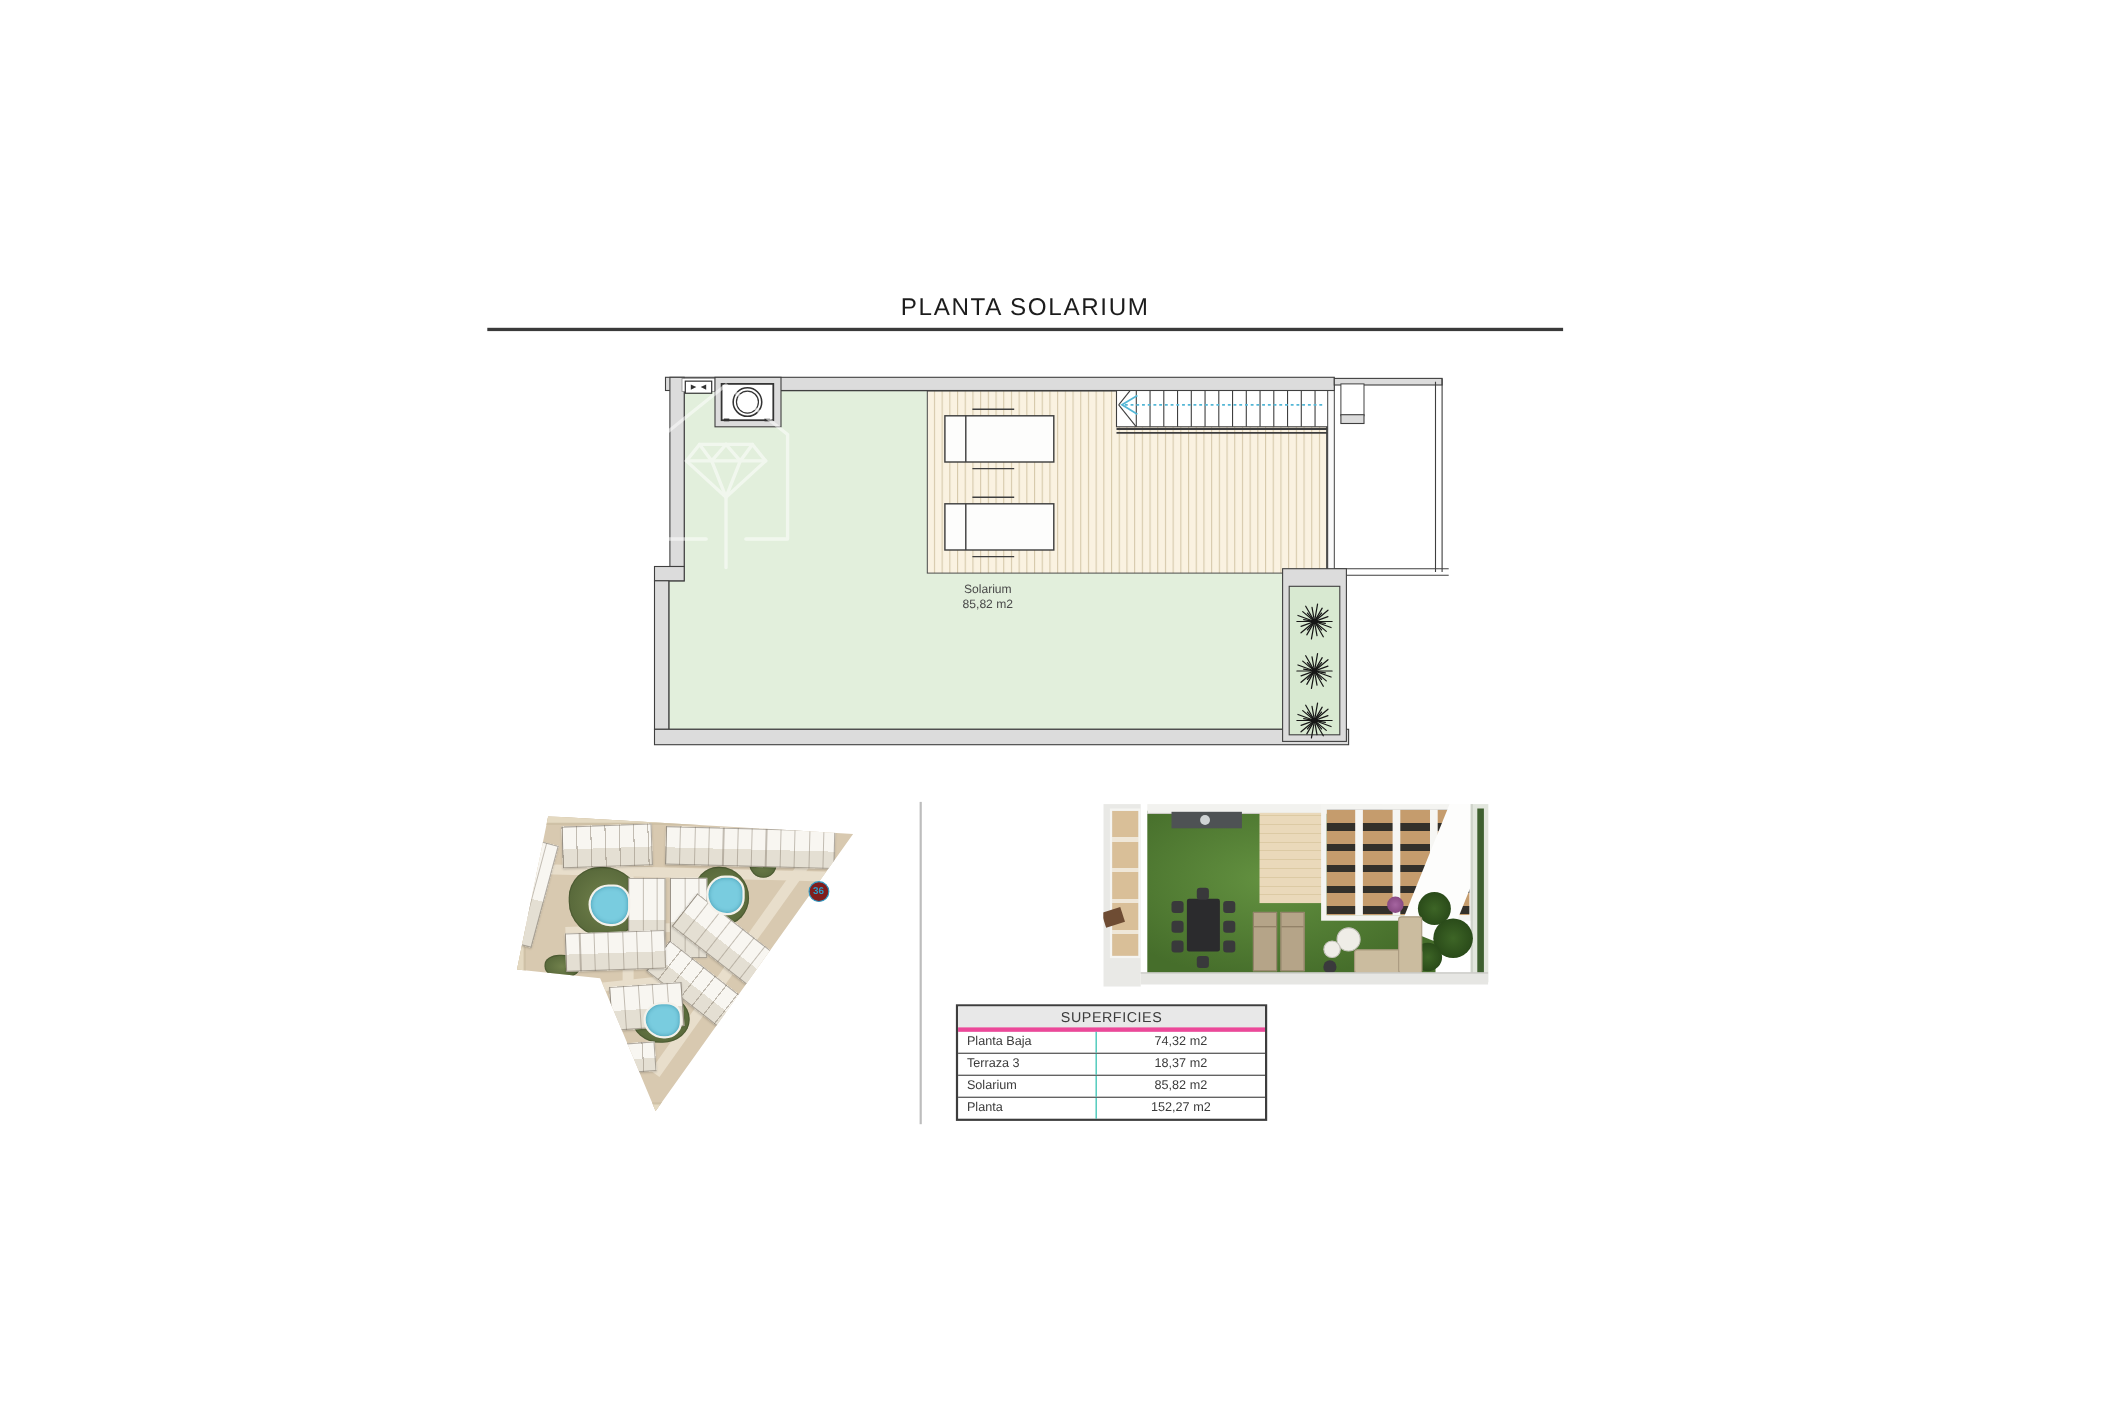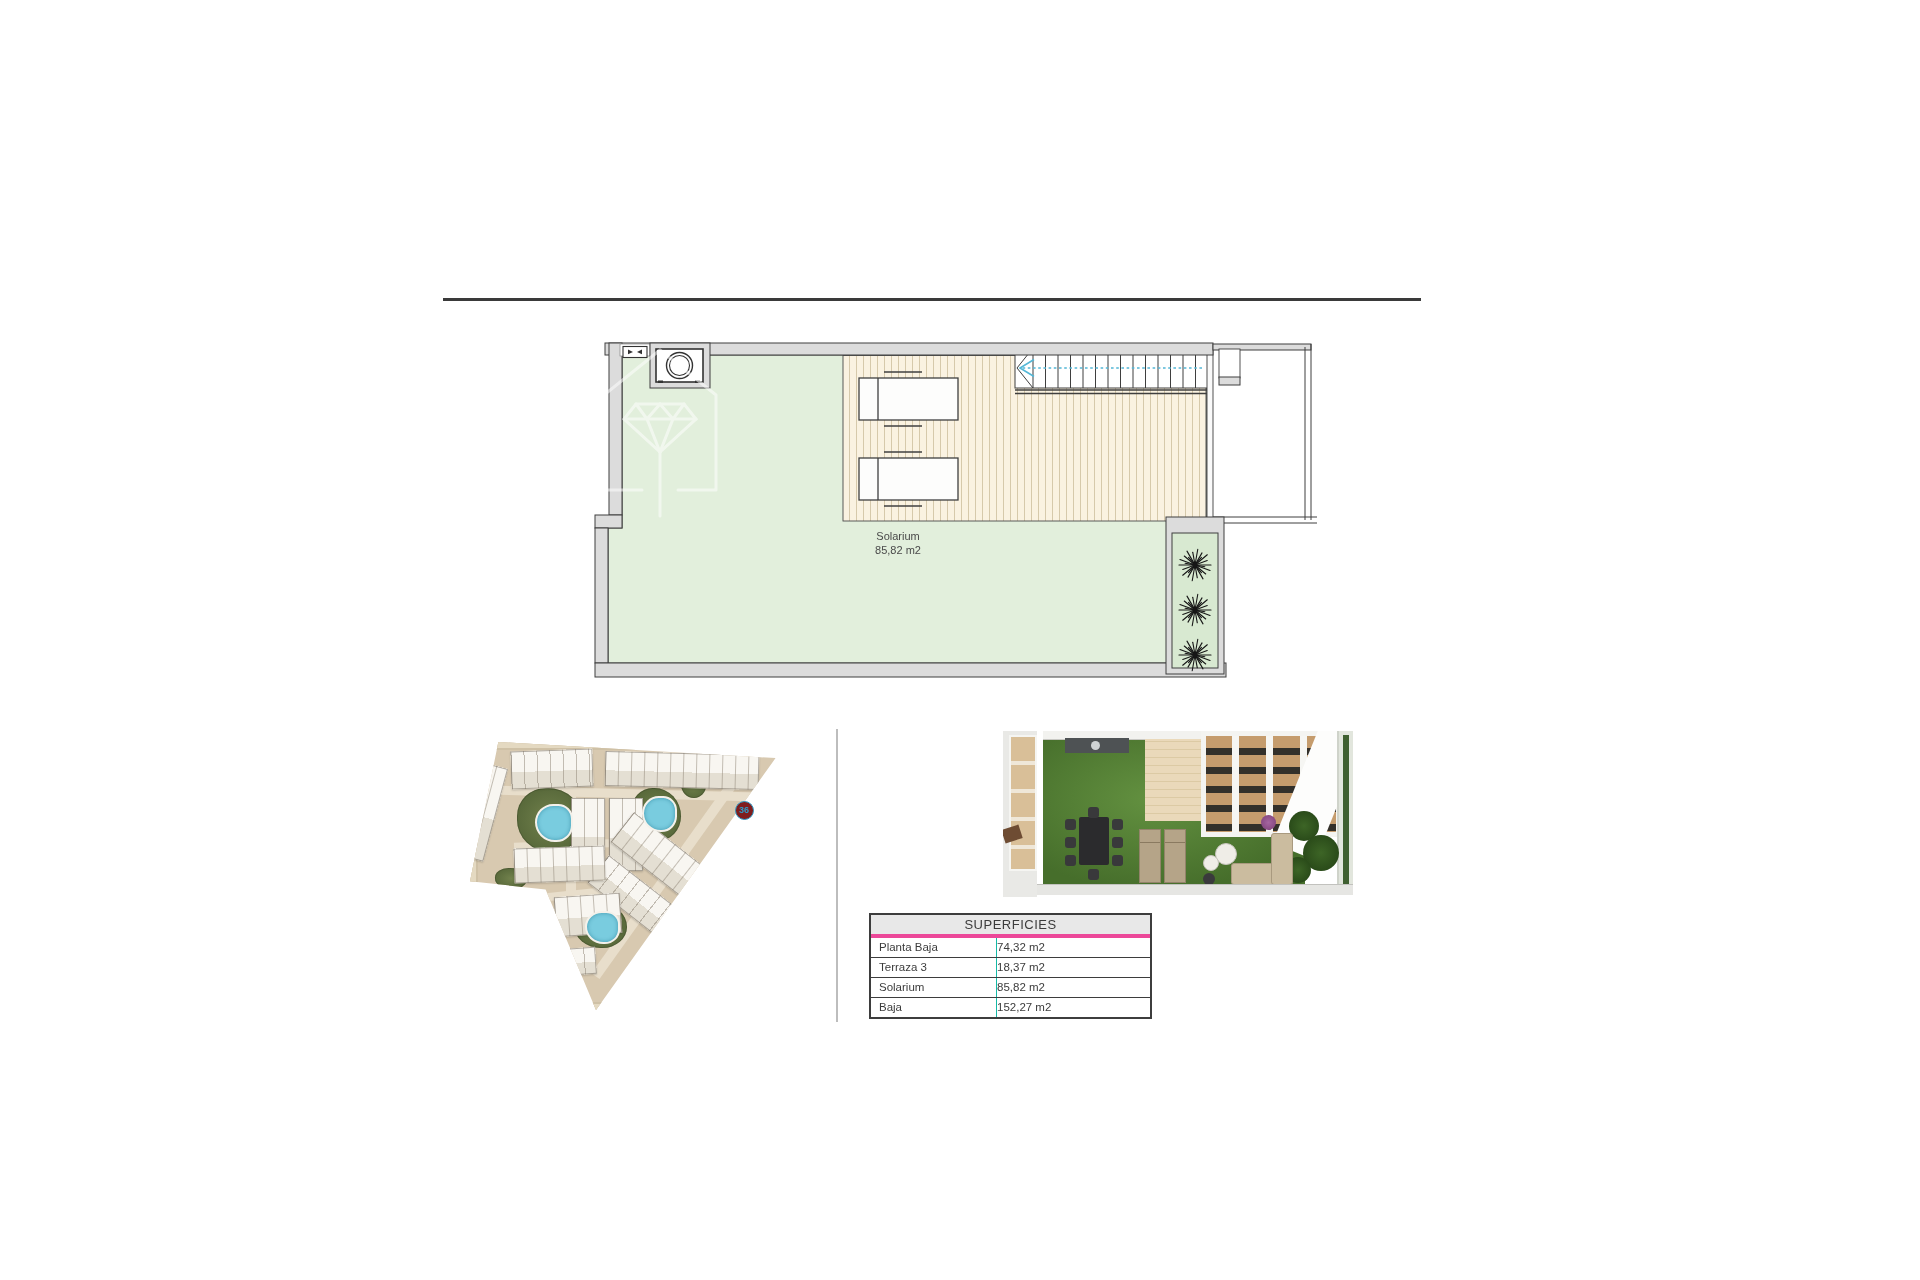--- a/index.html
+++ b/index.html
@@ -77,27 +77,28 @@
   .r-bottomwall{position:absolute;left:34px;top:153px;width:316px;height:10px;background:#e6e6e3;border-top:1px solid #c2c2be;}
 
   
   .sup-table{position:absolute;left:869px;top:913px;width:279px;border:2px solid #3d3d3d;
              background:#fff;color:#3c3c3c;}
   .sup-head{height:19px;line-height:19px;background:#e8e8e8;border-bottom:4px solid #ec4899;
             text-align:center;font-size:13px;letter-spacing:.5px;}
   .sup-row{display:flex;height:19px;line-height:19px;border-bottom:1px solid #3d3d3d;font-size:11.5px;}
   .sup-row:last-child{border-bottom:none;}
   .sup-label{width:126px;border-right:1px solid #14b8a6;padding-left:8px;box-sizing:border-box;}
-  .sup-val{flex:1;text-align:left;}
+  .sup-val{flex:1;text-align:center;}
 </style>
 </head>
 <body>
 
 <div class="page">
 
+  <div class="title">PLANTA SOLARIUM</div>
   <div class="title-rule"></div>
 
   <div class="plan">
     <svg width="740" height="385" viewBox="0 0 740 385">
       <defs>
         <pattern id="deckP" width="7" height="8" patternUnits="userSpaceOnUse">
           <rect width="7" height="8" fill="#faf2e1"></rect>
           <line x1="0.5" y1="0" x2="0.5" y2="8" stroke="#d6c9ab" stroke-width="1"></line>
         </pattern>
         <g id="plantSym" stroke="#161616" stroke-width="1.1" stroke-linecap="round">
@@ -296,18 +297,18 @@
     </div>
     <div class="sup-row">
       <div class="sup-label">Terraza 3</div>
       <div class="sup-val">18,37 m2</div>
     </div>
     <div class="sup-row">
       <div class="sup-label">Solarium</div>
       <div class="sup-val">85,82 m2</div>
     </div>
     <div class="sup-row">
-      <div class="sup-label">Baja</div>
+      <div class="sup-label">Planta</div>
       <div class="sup-val">152,27 m2</div>
     </div>
   </div>
 
 </div>
 
 </body></html>

